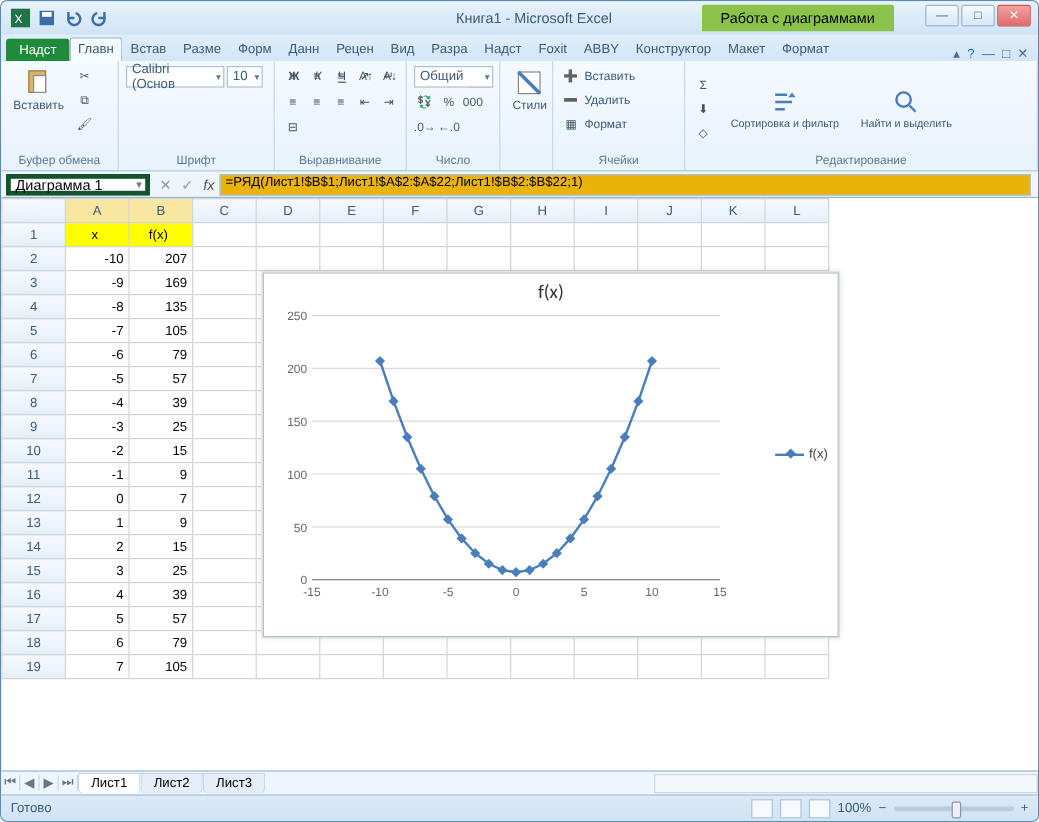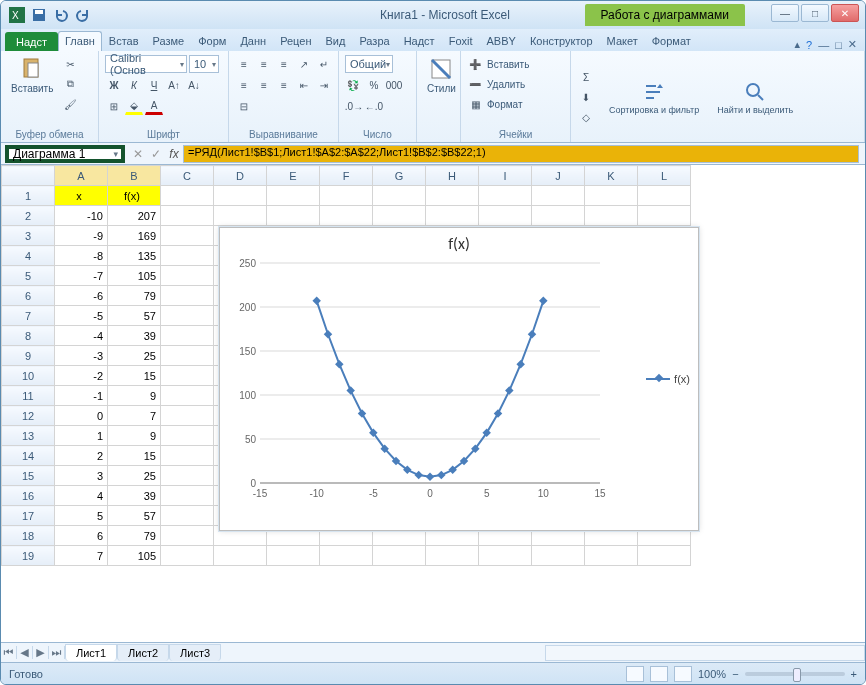--- a/index.html
+++ b/index.html
@@ -152,21 +152,21 @@
         <div style="display:flex;flex-direction:column;gap:2px">
           <span class="btn-s">✂</span>
           <span class="btn-s">⧉</span>
           <span class="btn-s">🖌</span>
         </div>
       </div>
       <div class="label">Буфер обмена</div>
     </div>
 
     <div class="rgroup" style="width:130px">
-      <div class="body" style="flex-direction:column;gap:3px">
+      <div class="body" style="flex-direction:row;gap:17px">
         <div class="smallrow">
           <div class="combo" style="width:82px">Calibri (Основ</div>
           <div class="combo" style="width:30px">10</div>
         </div>
         <div class="smallrow">
           <span class="btn-s">
               <b>Ж</b>
             </span>
           <span class="btn-s">
               <i>К</i>
@@ -204,21 +204,21 @@
         </div>
         <div class="smallrow">
           <span class="btn-s">⊟</span>
         </div>
       </div>
       <div class="label">Выравнивание</div>
     </div>
 
     <div class="rgroup" style="width:78px">
       <div class="body" style="flex-direction:column;gap:3px">
-        <div class="combo" style="width:48px">Общий</div>
+        <div class="combo" style="width:66px">Общий</div>
         <div class="smallrow">
           <span class="btn-s">💱</span>
           <span class="btn-s">%</span>
           <span class="btn-s">000</span>
         </div>
         <div class="smallrow">
           <span class="btn-s">.0→</span>
           <span class="btn-s">←.0</span>
         </div>
       </div>
@@ -271,20 +271,21 @@
           <span style="font-size:9px;text-align:center;line-height:1.1">Сортировка и фильтр</span>
         </div>
         <div class="bigbtn">
           <span class="ico"><svg viewBox="0 0 24 24">
                 <circle cx="10" cy="10" r="6" fill="none" stroke="#4a7ebb" stroke-width="2"></circle>
                 <path d="M15 15l5 5" stroke="#4a7ebb" stroke-width="2"></path>
               </svg></span>
           <span style="font-size:9px;text-align:right;line-height:1.1">Найти и выделить</span>
         </div>
       </div>
+      <div class="label">Редактирование</div>
     </div>
   </div>
 
   <div class="fx-row">
     <div class="name-box">Диаграмма 1</div>
     <span style="width:18px;text-align:center;color:#999">✕</span>
     <span style="width:18px;text-align:center;color:#999">✓</span>
     <span class="fx-icon">fx</span>
     <div class="fx-input">=РЯД(Лист1!$B$1;Лист1!$A$2:$A$22;Лист1!$B$2:$B$22;1)</div>
   </div>

